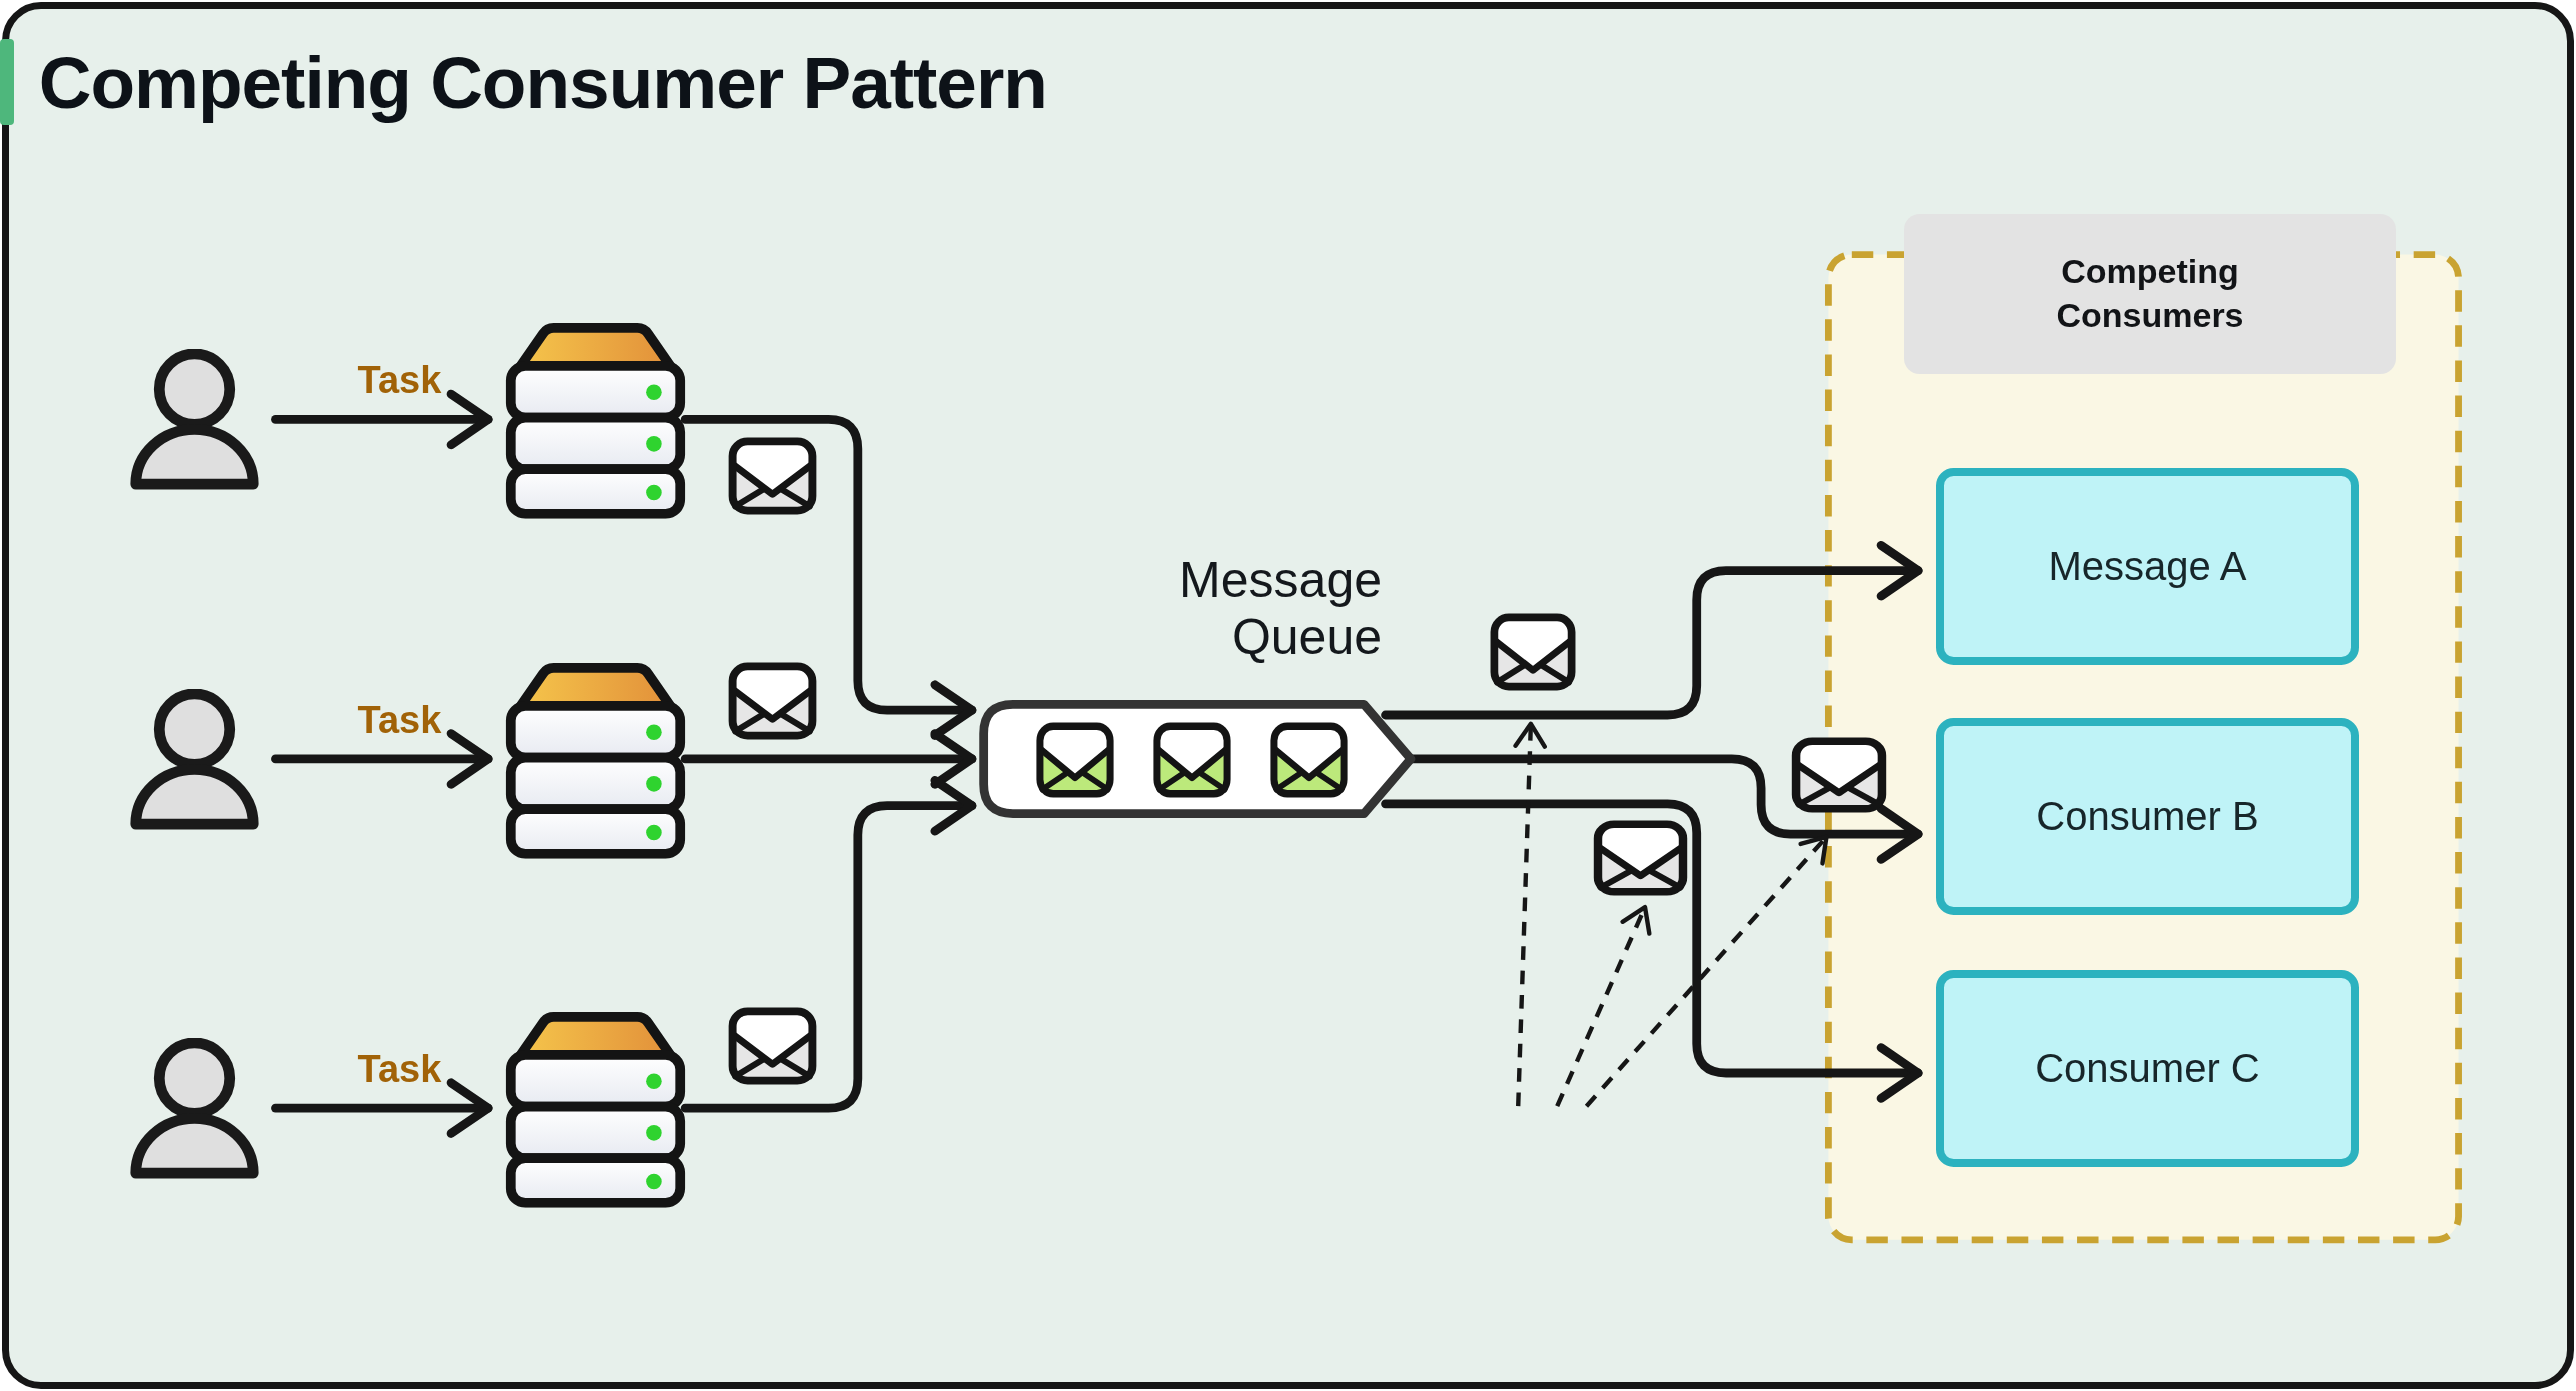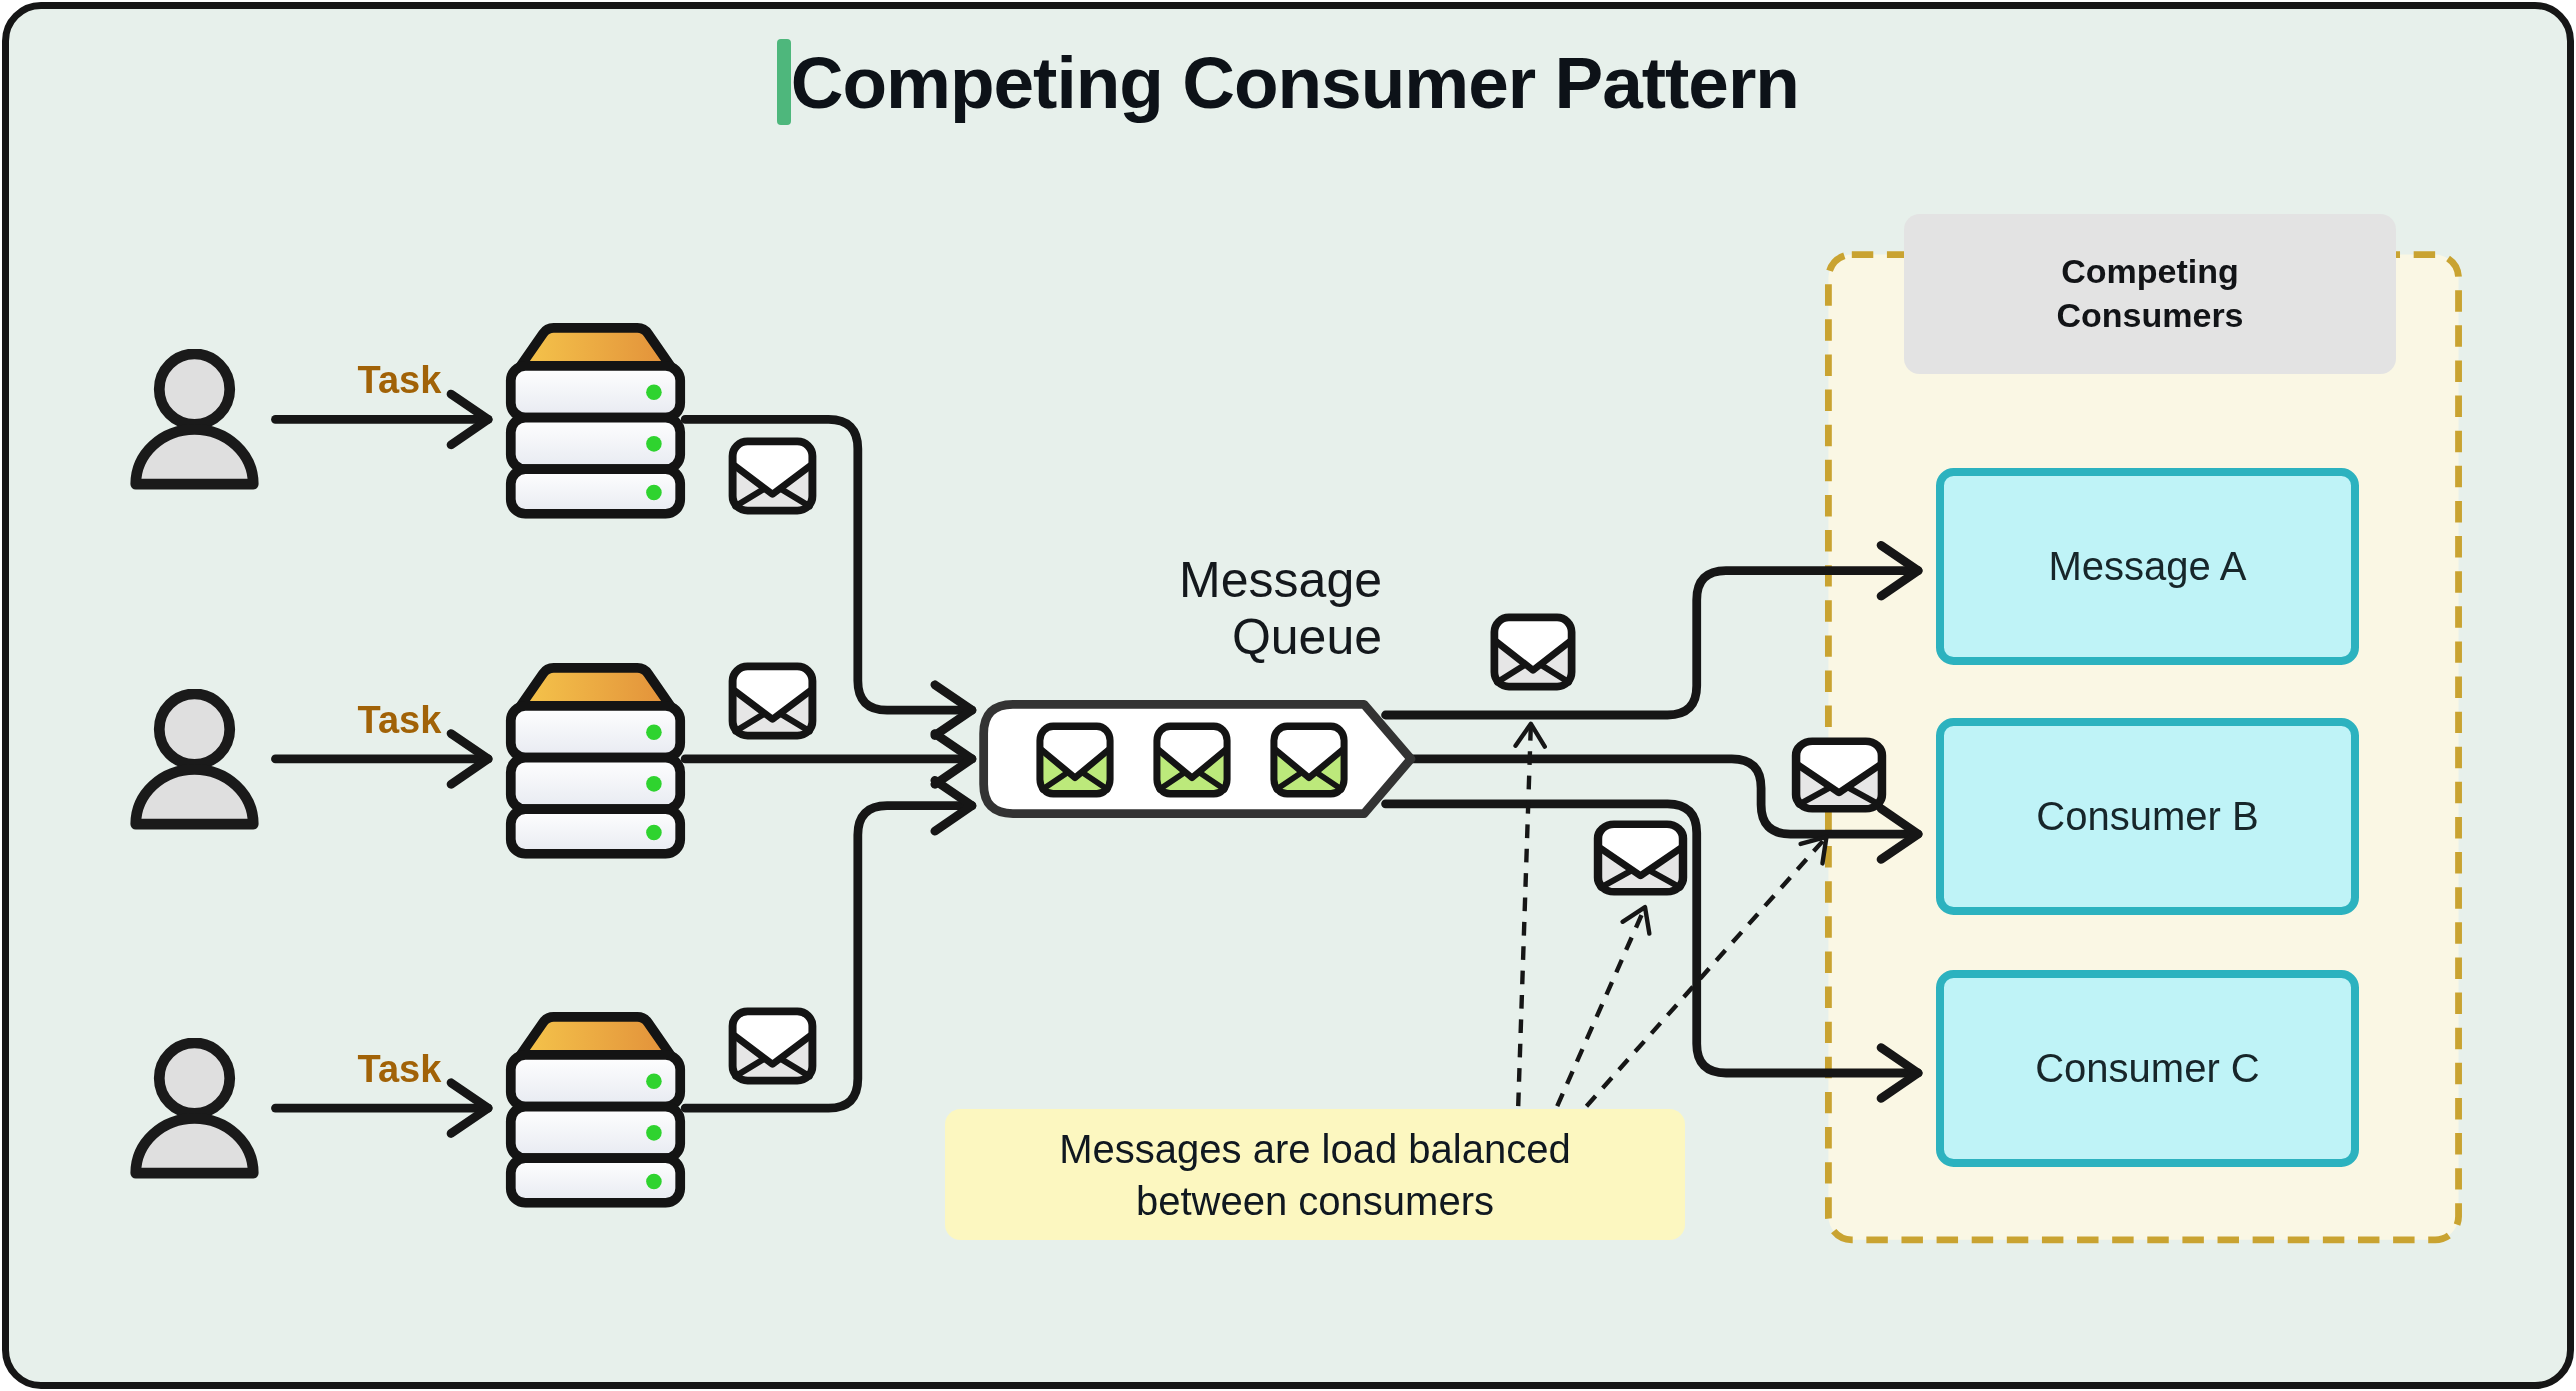--- a/index.html
+++ b/index.html
@@ -2,21 +2,21 @@
 <html><head>
 <meta charset="utf-8">
 <style>
   html,body{margin:0;padding:0;background:#ffffff;}
   .stage{position:relative;width:2576px;height:1391px;background:#ffffff;
          font-family:"Liberation Sans",sans-serif;overflow:hidden;}
   .canvas{position:absolute;inset:2px;border:7.8px solid #161616;border-radius:39px;
           background:#e7f0eb;box-sizing:border-box;}
   .abs{position:absolute;}
   .titlebar{position:absolute;left:0;top:39px;width:100%;display:flex;
-            justify-content:center;align-items:center;}
+            justify-content:flex-start;align-items:center;gap:25px;}
   .title-accent{width:13.7px;height:86px;background:#4eb77c;border-radius:3.9px;}
   .title{font-size:73px;font-weight:700;color:#0d1218;letter-spacing:-1px;
          margin:0;white-space:nowrap;}
   .tasklabel{position:absolute;width:195px;text-align:center;font-size:38px;
              font-weight:600;color:#a16207;}
   .queue-label{position:absolute;left:992px;top:552px;width:390px;text-align:right;
                font-size:50px;font-weight:400;line-height:1.14;color:#14181c;
                white-space:pre-line;}
   .group-label{position:absolute;left:1904px;top:214px;width:492px;height:160px;
                background:#e3e3e3;border-radius:15.6px;display:flex;align-items:center;
@@ -168,16 +168,14 @@
   <div class="consumer" style="top:468px">
     <span>Message A</span>
   </div>
   <div class="consumer" style="top:718px">
     <span>Consumer B</span>
   </div>
   <div class="consumer" style="top:970px">
     <span>Consumer C</span>
   </div>
 
-  <div class="note">Messages are load balanced
-between consumers</div>
 </div>
 
 
 </body></html>

